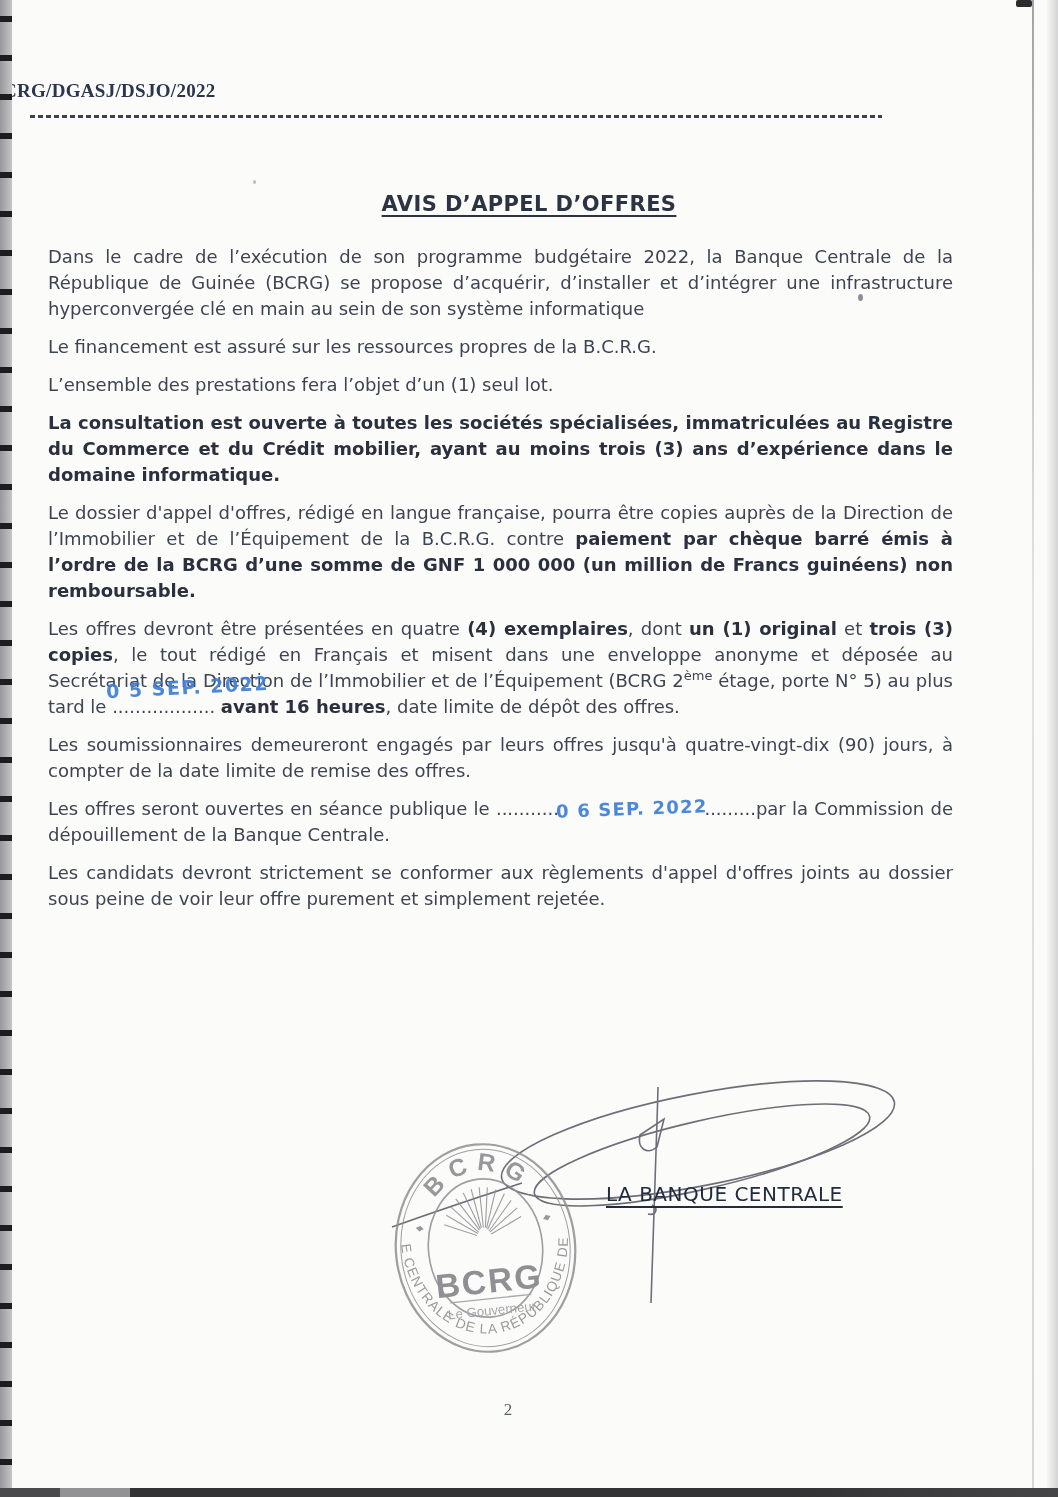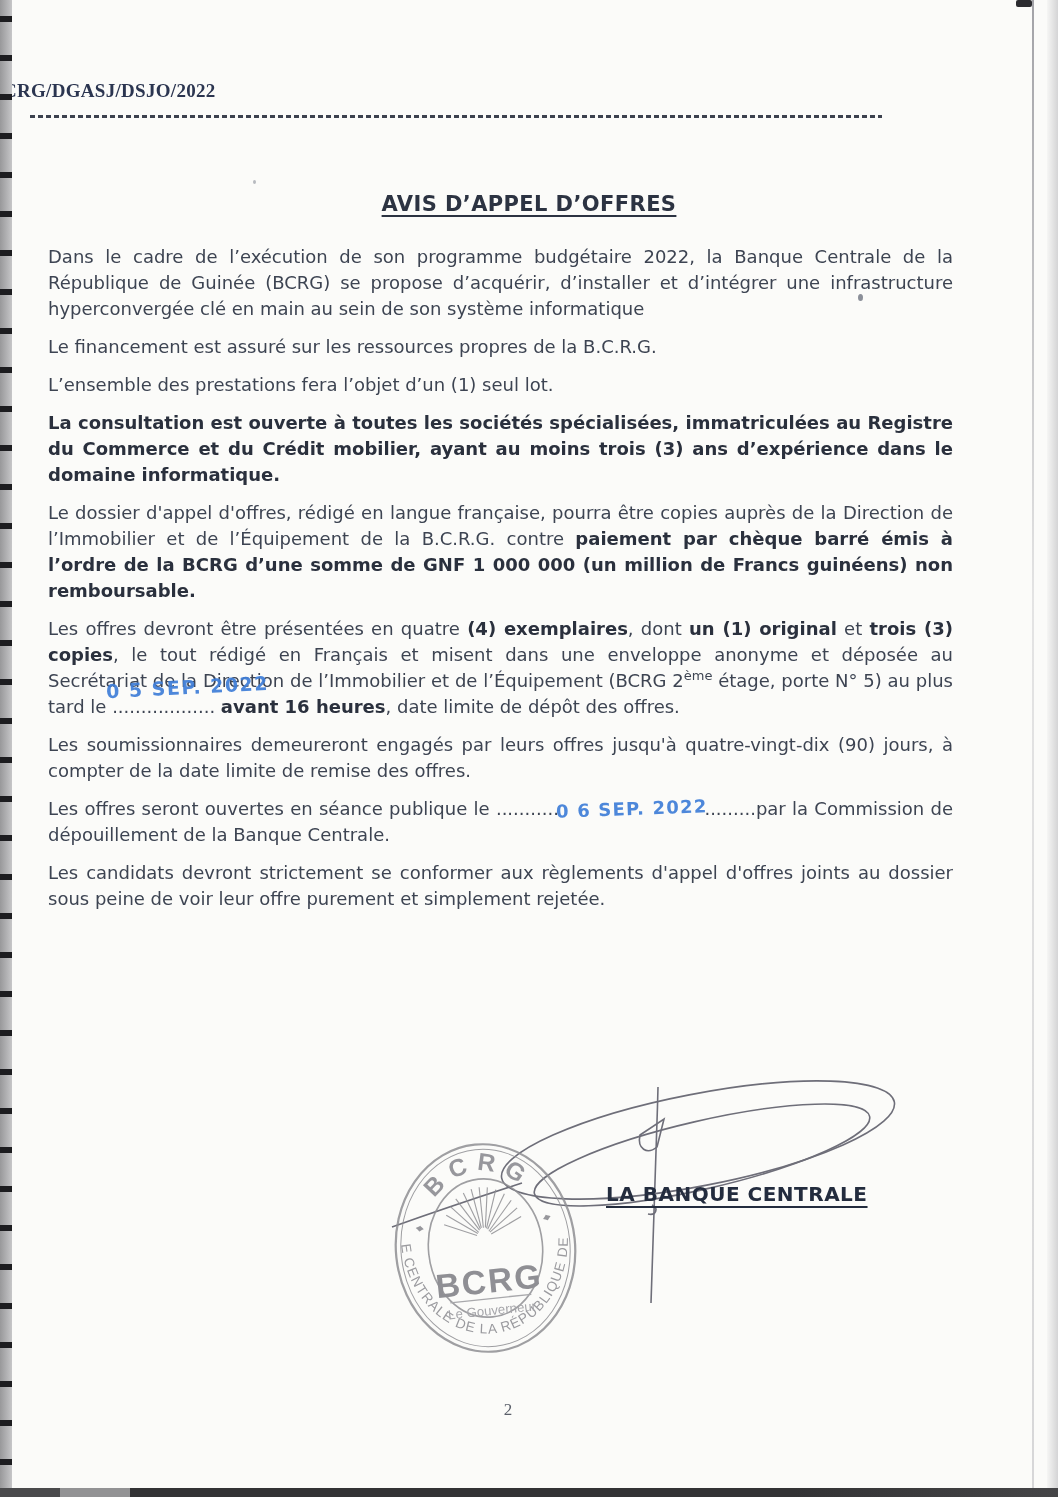--- a/index.html
+++ b/index.html
@@ -59,21 +59,21 @@
     opacity:.92;
   }
   .stamp-inline{
     display:inline-block;transform:rotate(-2deg);
     color:#3f7ed8;font-weight:bold;font-size:18px;letter-spacing:1.2px;white-space:nowrap;
     margin:0 -3px;opacity:.92;
   }
 
   .sig-label{
     position:absolute;left:606px;top:1182px;
-    font-size:20px;font-weight:bold;color:#232c3e;letter-spacing:.5px;
+    font-size:20px;font-weight:normal;color:#232c3e;letter-spacing:.5px;
     text-decoration:underline;text-underline-offset:5px;text-decoration-thickness:2px;
   }
   .seal{position:absolute;left:388px;top:1138px;width:195px;height:220px;transform:rotate(-6deg);opacity:.85;}
   .signature-strokes{position:absolute;left:300px;top:1055px;width:700px;height:300px;}
 
   .page-number{
     position:absolute;left:488px;top:1400px;width:40px;text-align:center;
     font-family:"Liberation Serif",serif;font-size:17px;color:#5a5f6a;
   }
   .scan-speck{position:absolute;background:#8b8f99;border-radius:50%;}

